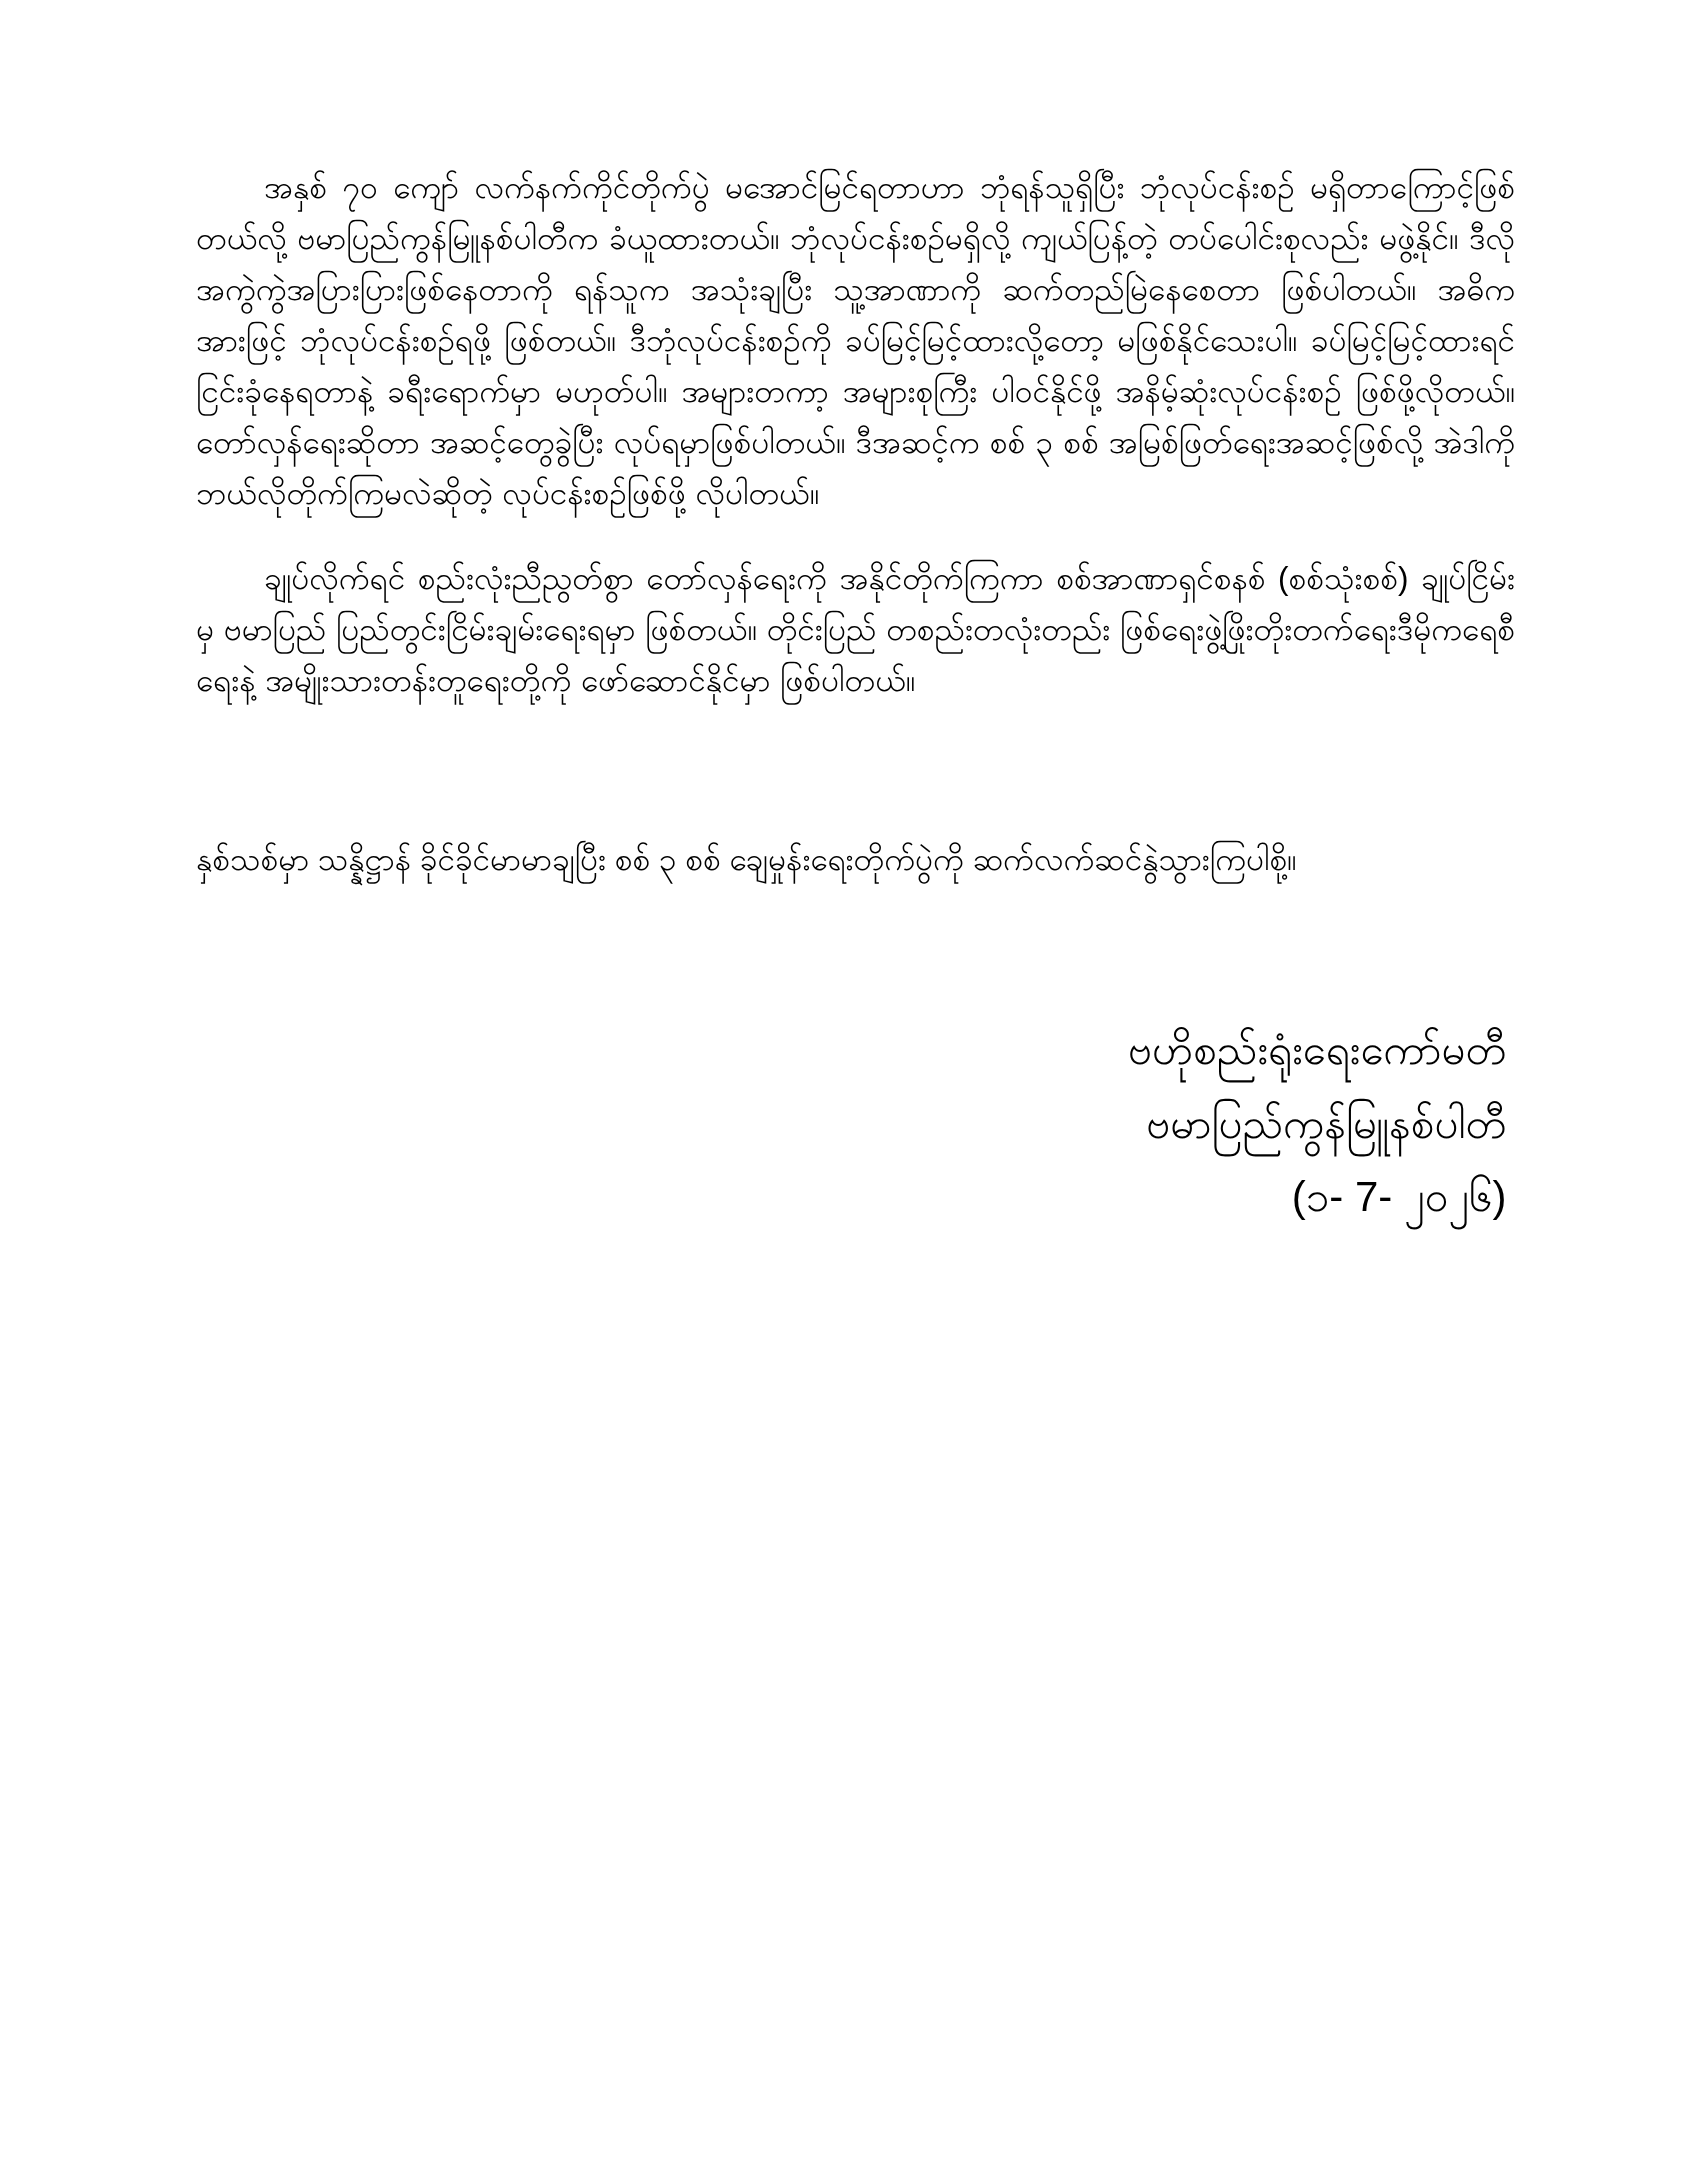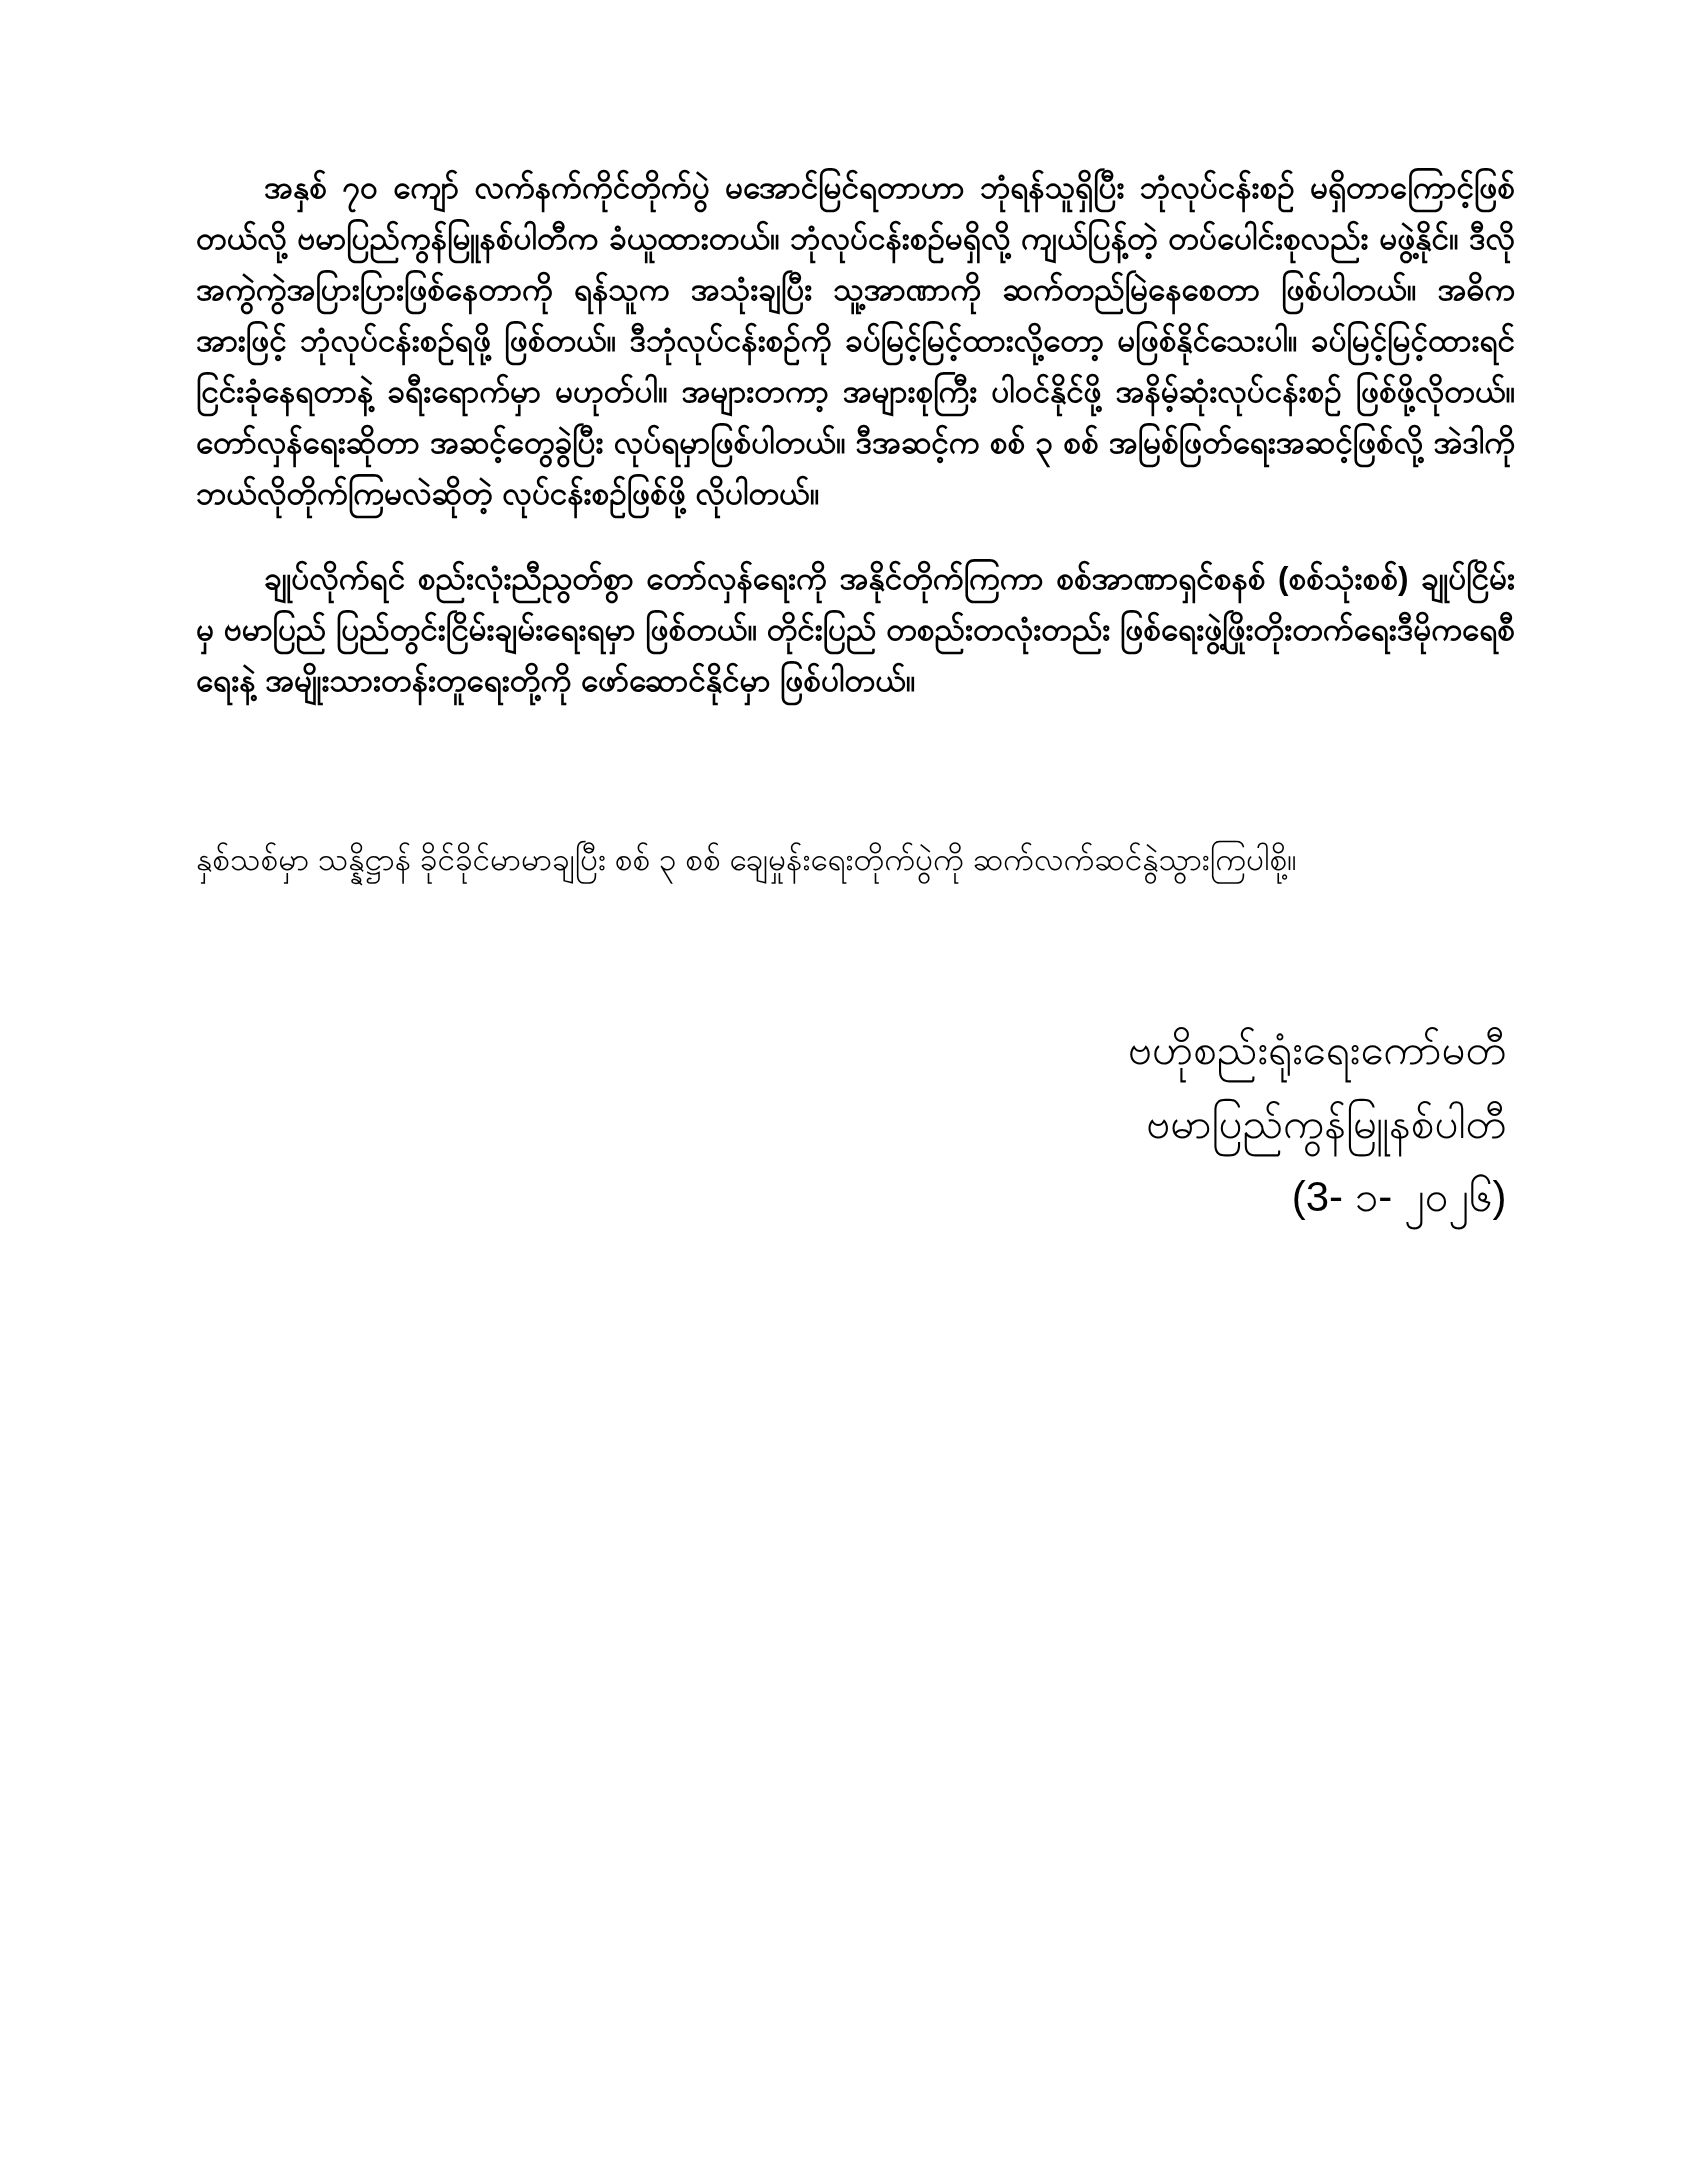--- a/index.html
+++ b/index.html
@@ -24,21 +24,20 @@
   }
   p.para {
     margin: 0 0 0 0;
     font-size: 31.5px;
     line-height: 1.62;
     text-align: justify;
     text-justify: inter-word;
     text-indent: 68px;
     letter-spacing: 0px;
     word-spacing: 0.9px;
-    font-weight: bold;
   }
   p.para + p.para {
     margin-top: 34px;
   }
   .closing {
     margin-top: 128px;
     font-size: 31.5px;
     line-height: 1.62;
     text-align: left;
   }
@@ -64,18 +63,18 @@
 
     <p class="para">အနှစ် ၇၀ ကျော် လက်နက်ကိုင်တိုက်ပွဲ မအောင်မြင်ရတာဟာ ဘုံရန်သူရှိပြီး ဘုံလုပ်ငန်းစဉ် မရှိတာကြောင့်ဖြစ်တယ်လို့ ဗမာပြည်ကွန်မြူနစ်ပါတီက ခံယူထားတယ်။ ဘုံလုပ်ငန်းစဉ်မရှိလို့ ကျယ်ပြန့်တဲ့ တပ်ပေါင်းစုလည်း မဖွဲ့နိုင်။ ဒီလိုအကွဲကွဲအပြားပြားဖြစ်နေတာကို ရန်သူက အသုံးချပြီး သူ့အာဏာကို ဆက်တည်မြဲနေစေတာ ဖြစ်ပါတယ်။ အဓိကအားဖြင့် ဘုံလုပ်ငန်းစဉ်ရဖို့ ဖြစ်တယ်။ ဒီဘုံလုပ်ငန်းစဉ်ကို ခပ်မြင့်မြင့်ထားလို့တော့ မဖြစ်နိုင်သေးပါ။ ခပ်မြင့်မြင့်ထားရင် ငြင်းခုံနေရတာနဲ့ ခရီးရောက်မှာ မဟုတ်ပါ။ အများတကာ့ အများစုကြီး ပါဝင်နိုင်ဖို့ အနိမ့်ဆုံးလုပ်ငန်းစဉ် ဖြစ်ဖို့လိုတယ်။ တော်လှန်ရေးဆိုတာ အဆင့်တွေခွဲပြီး လုပ်ရမှာဖြစ်ပါတယ်။ ဒီအဆင့်က စစ် ၃ စစ် အမြစ်ဖြတ်ရေးအဆင့်ဖြစ်လို့ အဲဒါကို ဘယ်လိုတိုက်ကြမလဲဆိုတဲ့ လုပ်ငန်းစဉ်ဖြစ်ဖို့ လိုပါတယ်။</p>
 
     <p class="para">ချုပ်လိုက်ရင် စည်းလုံးညီညွတ်စွာ တော်လှန်ရေးကို အနိုင်တိုက်ကြကာ စစ်အာဏာရှင်စနစ် (စစ်သုံးစစ်) ချုပ်ငြိမ်းမှ ဗမာပြည် ပြည်တွင်းငြိမ်းချမ်းရေးရမှာ ဖြစ်တယ်။ တိုင်းပြည် တစည်းတလုံးတည်း ဖြစ်ရေးဖွဲ့ဖြိုးတိုးတက်ရေးဒီမိုကရေစီရေးနဲ့ အမျိုးသားတန်းတူရေးတို့ကို ဖော်ဆောင်နိုင်မှာ ဖြစ်ပါတယ်။</p>
 
     <div class="closing">နှစ်သစ်မှာ သန္နိဋ္ဌာန် ခိုင်ခိုင်မာမာချပြီး စစ် ၃ စစ် ချေမှုန်းရေးတိုက်ပွဲကို ဆက်လက်ဆင်နွဲသွားကြပါစို့။</div>
 
     <div class="signature-block">
       <span class="signature-line">ဗဟိုစည်းရုံးရေးကော်မတီ</span>
       <span class="signature-line">ဗမာပြည်ကွန်မြူနစ်ပါတီ</span>
-      <span class="sig-date">(3- ၁- ၂၀၂၆)</span>
+      <span class="sig-date">(၁- 7- ၂၀၂၆)</span>
     </div>
 
   </div>
 </div>
 
 
 </body></html>

